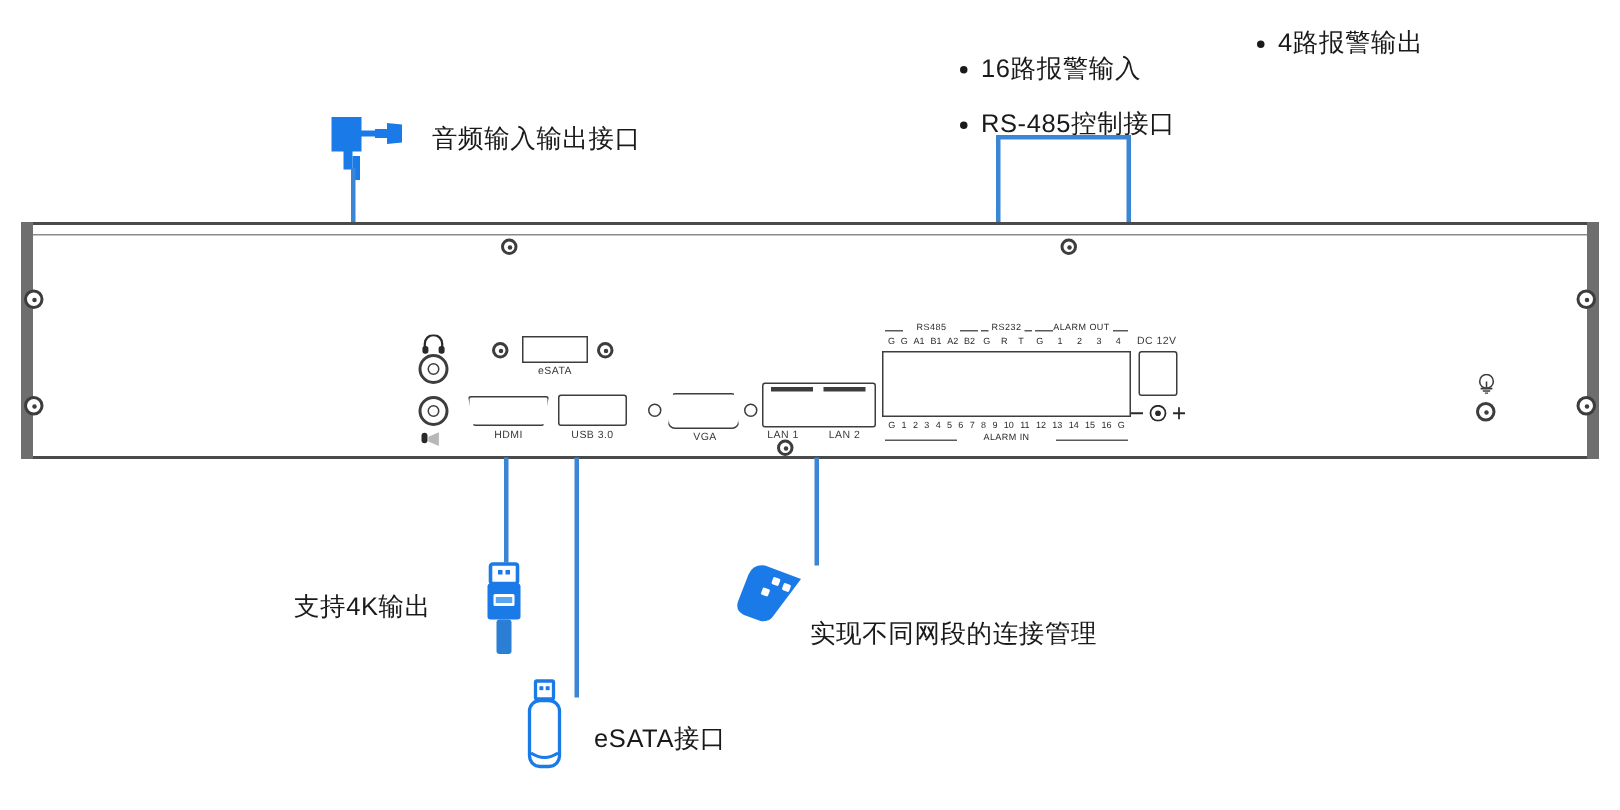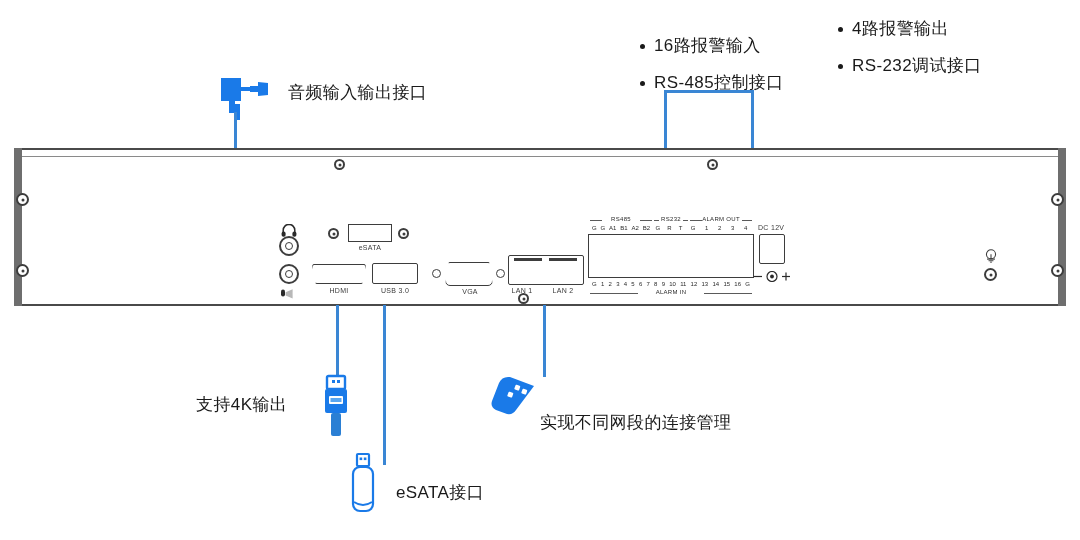--- a/index.html
+++ b/index.html
@@ -251,24 +251,20 @@
     <div class="bullet-row">
       <span class="bullet-dot"></span>
       <span class="callout">RS-485控制接口</span>
     </div>
   </div>
 
   <div class="abs bullet-col" style="left:838px; top:16px;">
     <div class="bullet-row">
       <span class="bullet-dot"></span>
       <span class="callout">4路报警输出</span>
-    </div>
-    <div class="bullet-row">
-      <span class="bullet-dot"></span>
-      <span class="callout">RS-232调试接口</span>
     </div>
   </div>
 
   <div class="abs lead lead-h" style="left:664px; top:90px; width:90px; height:3px;"></div>
   <div class="abs lead lead-v" style="left:751px; top:90px; width:3px; height:60px;"></div>
   <div class="abs lead lead-v" style="left:664px; top:90px; width:3px; height:128px;"></div>
 
   <div class="abs" id="chassis"></div>
   <div class="abs" id="chassis-inner-top"></div>
   <div class="abs rack-ear" style="left:14px;"></div>

